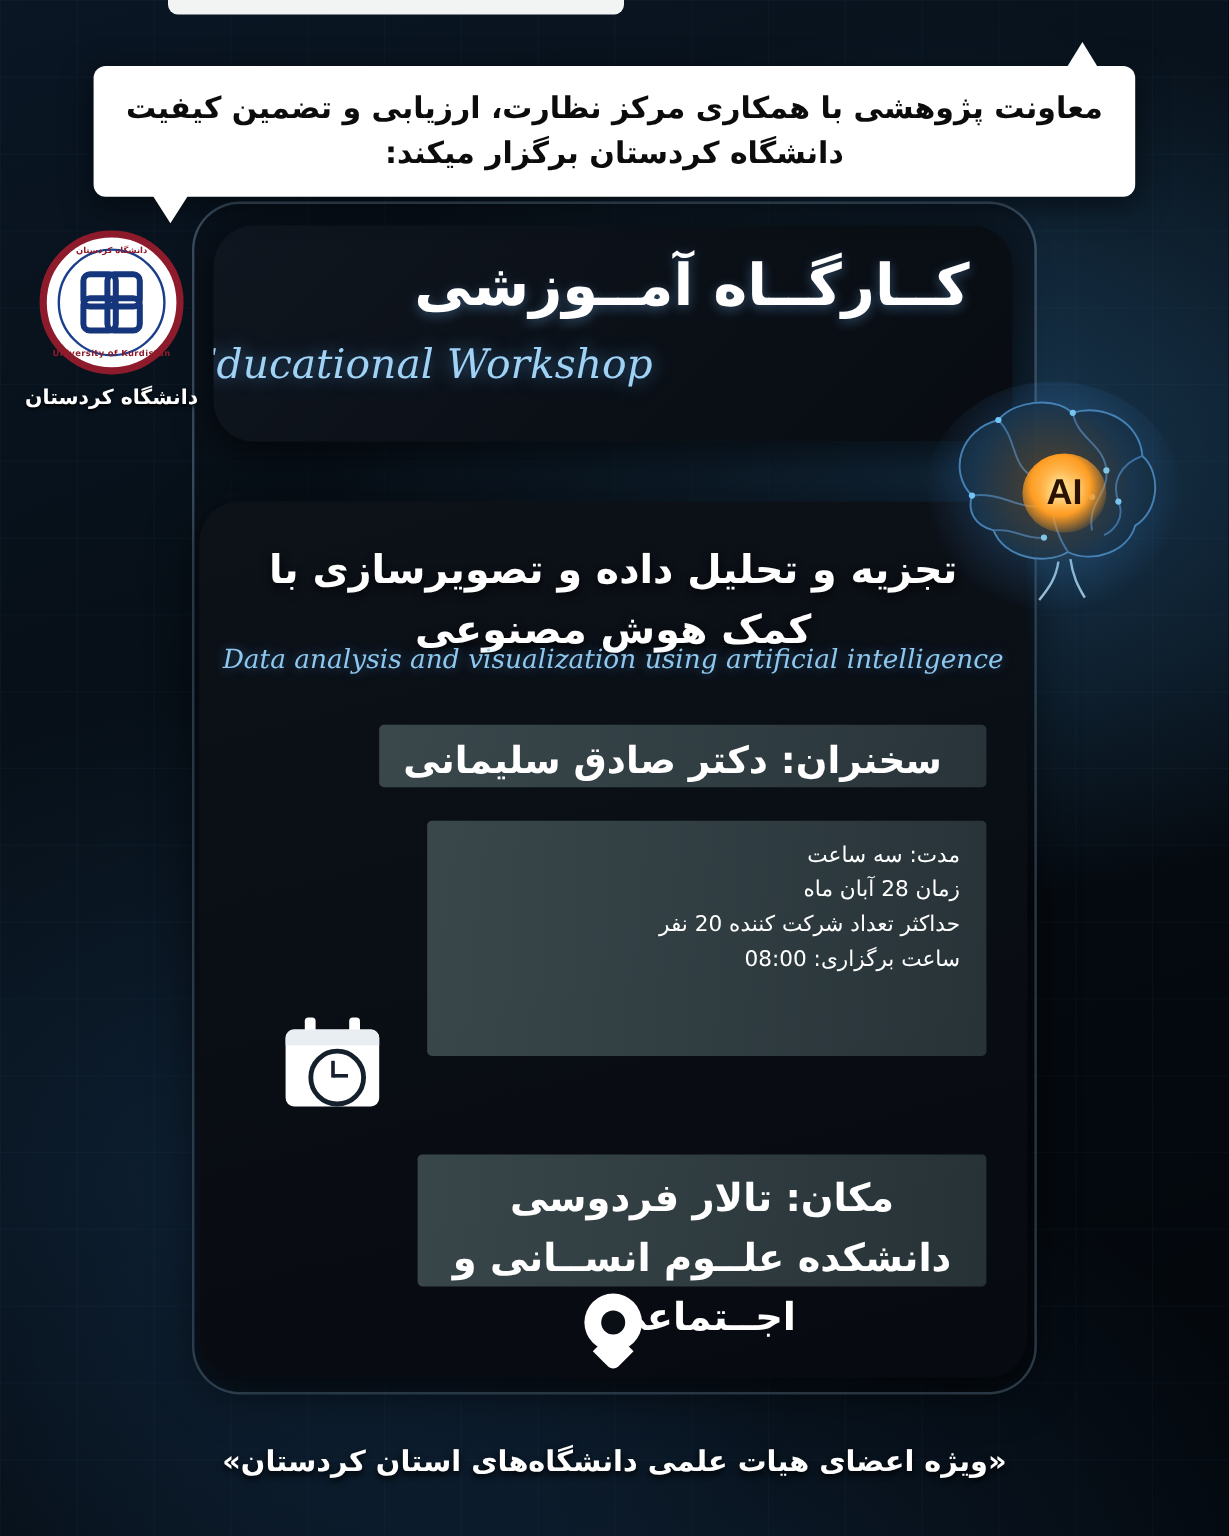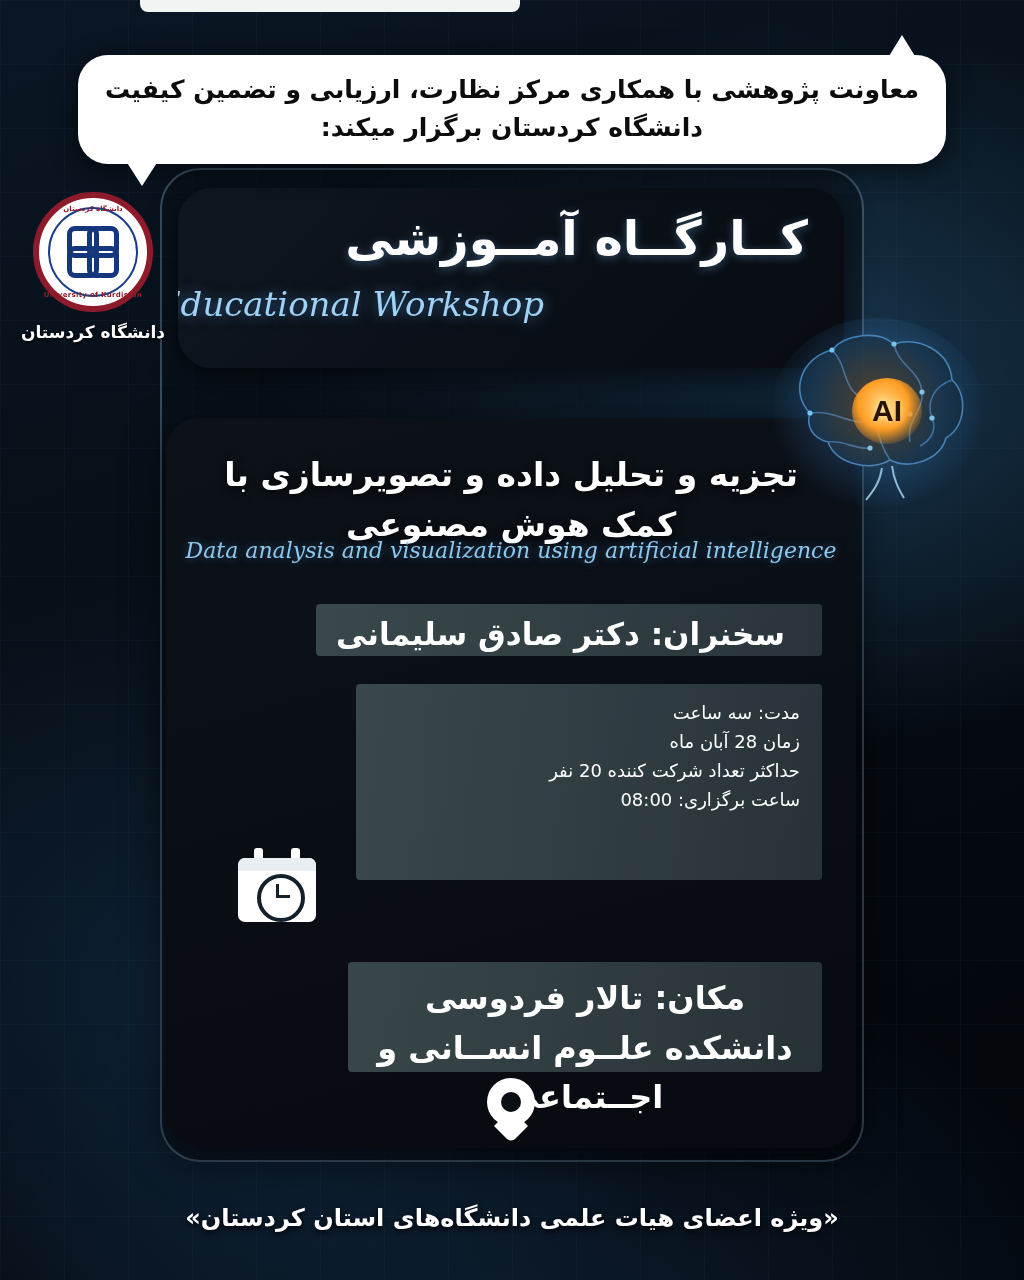--- a/index.html
+++ b/index.html
@@ -36,21 +36,21 @@
   .top-banner-wrap {
     position: absolute;
     top: 55px;
     left: 78px;
     right: 78px;
     z-index: 6;
   }
   .top-banner {
     position: relative;
     background: #ffffff;
-    border-radius: 30px;
+    border-radius: 10px;
     padding: 16px 10px 18px;
     text-align: center;
     box-shadow: 0 6px 26px rgba(0,0,0,0.55);
   }
   .top-banner .line {
     color: #0c0c0c;
     font-weight: bold;
     font-size: 25px;
     line-height: 1.5;
     letter-spacing: -0.2px;

